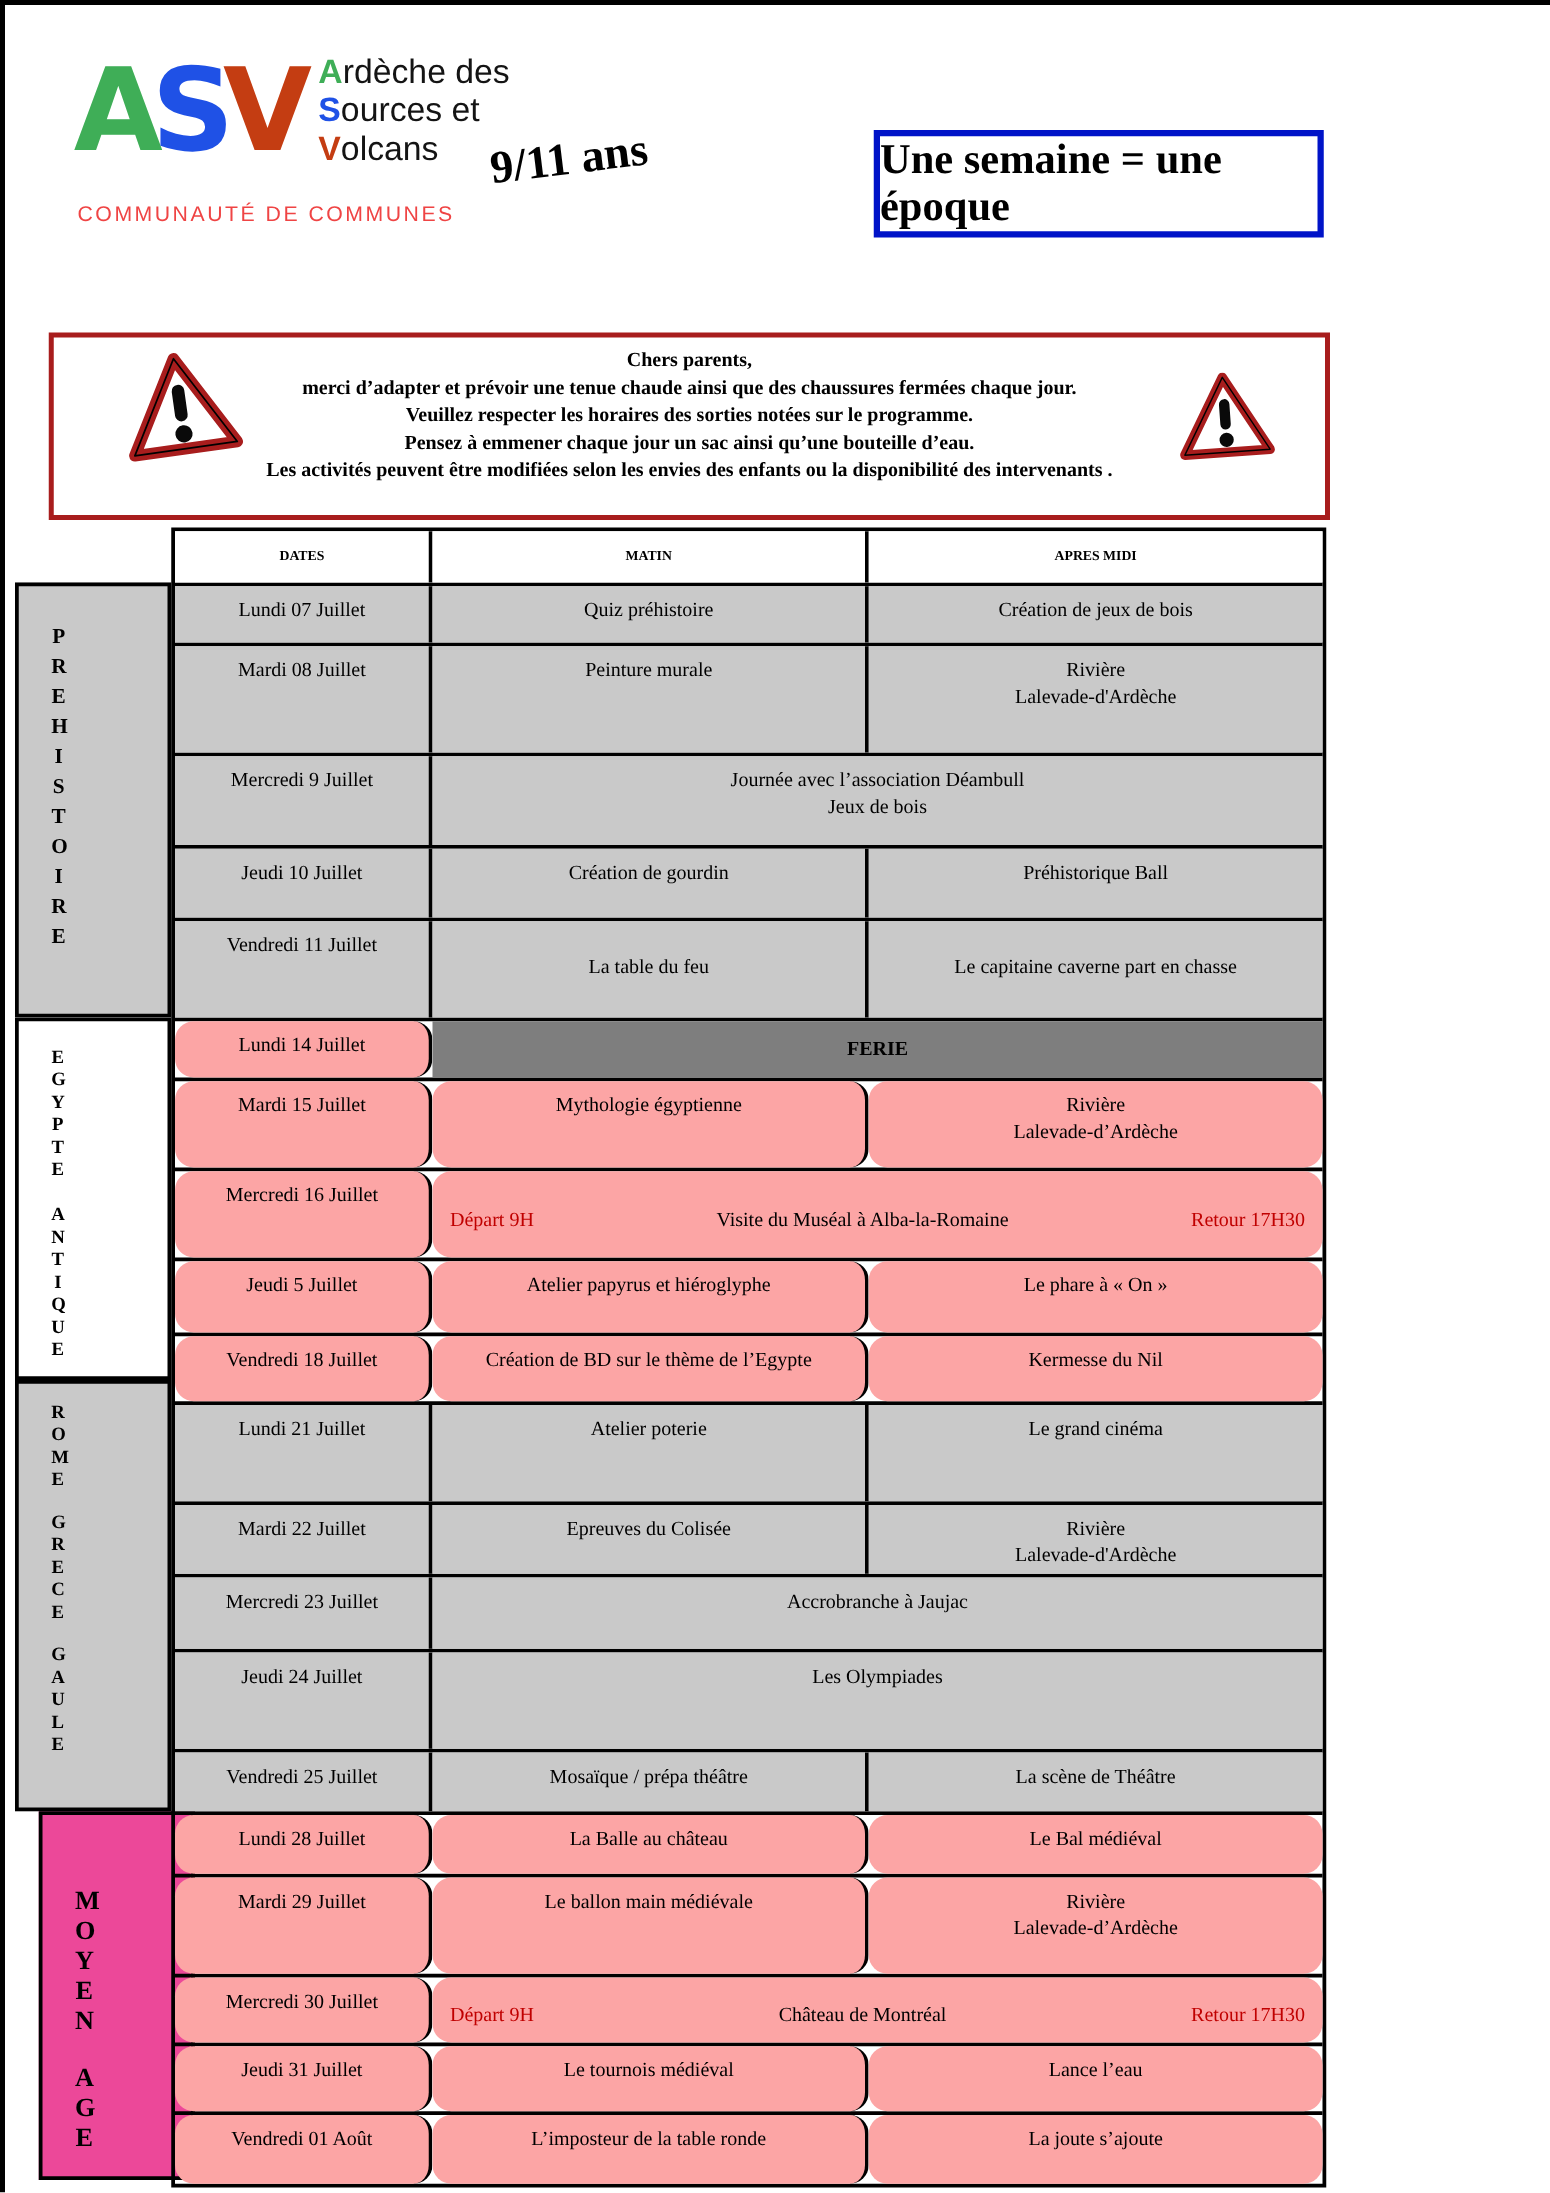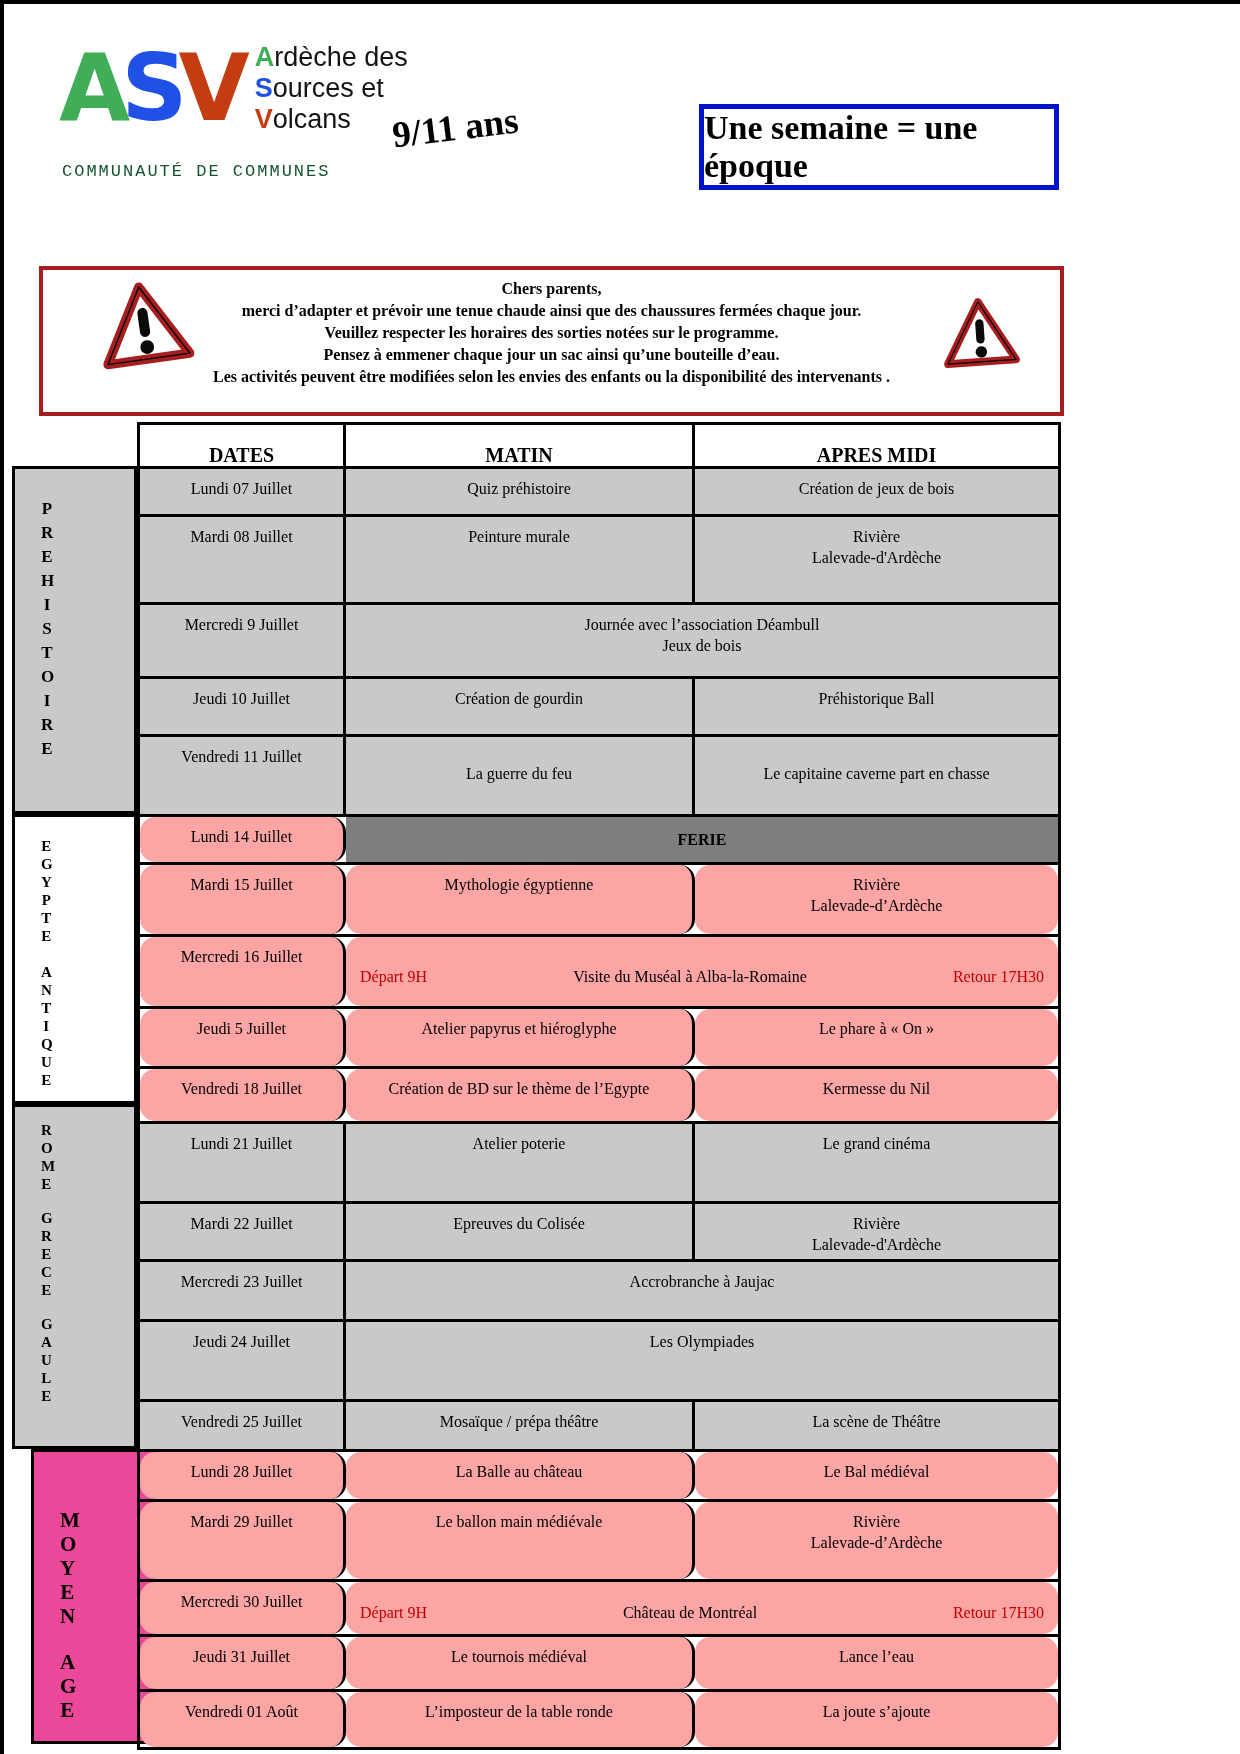--- a/index.html
+++ b/index.html
@@ -6,22 +6,22 @@
   .page{position:relative;width:1240px;height:1754px;background:#fff;overflow:hidden;
         font-family:"Liberation Serif",serif;color:#000;
         border-top:4px solid #000;border-left:4px solid #000;box-sizing:border-box;}
 
   
   .logo{position:absolute;left:55px;top:26px;display:flex;}
   .monogram{font-family:"DejaVu Sans",sans-serif;font-weight:900;font-size:92px;line-height:118px;letter-spacing:-9px;}
   .lg{color:#3fae57}.lb{color:#1f51e6}.lo{color:#c43d12}
   .org{margin-left:14px;margin-top:12px;font-family:"Liberation Sans",sans-serif;font-size:27px;line-height:31px;color:#141414;}
   .org .ini{font-weight:bold;}
-  .logo-sub{position:absolute;left:58px;top:158px;font-family:Liberation Mono, monospace;
-            font-size:17px;letter-spacing:2px;color:#14532d;white-space:nowrap;}
+  .logo-sub{position:absolute;left:58px;top:158px;font-family:Liberation Sans, sans-serif;
+            font-size:17px;letter-spacing:2px;color:#ef4444;white-space:nowrap;}
 
   
   .age{position:absolute;left:388px;top:102px;font-size:37px;font-weight:bold;transform:rotate(-7deg);}
   .theme{position:absolute;left:695px;top:100px;width:360px;height:86px;border:5px solid #0013c8;
          box-sizing:border-box;display:flex;align-items:center;justify-content:center;
          font-size:34px;font-weight:bold;background:#fff;}
 
   
   .notice{position:absolute;left:35px;top:262px;width:1025px;height:150px;border:4px solid #a81d1d;
           box-sizing:border-box;background:#fff;}
@@ -52,21 +52,21 @@
   .trow:last-child{border-bottom:none;}
   .cell{box-sizing:border-box;border-right:3px solid #000;display:flex;justify-content:center;
         padding:9px 6px 0 6px;white-space:pre-line;text-align:center;line-height:21px;}
   .cell:last-child{border-right:none;}
   .c1{width:206px;flex:none;}
   .c2{width:349px;flex:none;}
   .c3{flex:1;}
   .wide{flex:1;}
   .g{background:#c9c9c9;}
   .w{background:#fca5a5;border-radius:15px;}
-  .hdr .cell{font-weight:bold;font-size:20px;padding-top:20px;background:#fff;}
+  .hdr .cell{font-weight:bold;font-size:11px;padding-top:10px;background:#fff;}
   .ferie-cell{background:#7e7e7e;font-weight:bold;padding-top:12px;}
   .exc{display:flex;flex-direction:row;justify-content:space-between;align-items:center;
        padding:9px 14px 0 14px;white-space:normal;text-align:center;}
   .red{color:#c00000;}
 </style>
 </head>
 <body>
 
 <div class="page">
 
@@ -150,21 +150,21 @@
     </div>
 
     <div class="trow" style="height:58px">
       <div class="cell c1 g">Jeudi 10 Juillet</div>
       <div class="cell c2 g">Création de gourdin</div>
       <div class="cell c3 g">Préhistorique Ball</div>
     </div>
 
     <div class="trow" style="height:80px">
       <div class="cell c1 g">Vendredi 11 Juillet</div>
-      <div class="cell c2 g" style="padding-top:26px">La guerre du feu</div>
+      <div class="cell c2 g" style="padding-top:26px">La table du feu</div>
       <div class="cell c3 g" style="padding-top:26px">Le capitaine caverne part en chasse</div>
     </div>
 
     <div class="trow" style="height:48px">
       <div class="cell c1 w">Lundi 14 Juillet</div>
       <div class="cell wide ferie-cell">FERIE</div>
     </div>
 
     <div class="trow" style="height:72px">
       <div class="cell c1 w">Mardi 15 Juillet</div>

